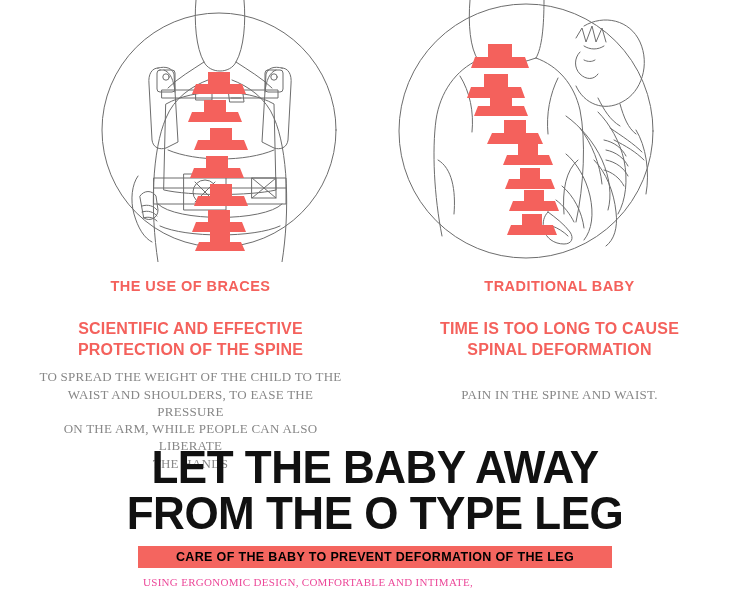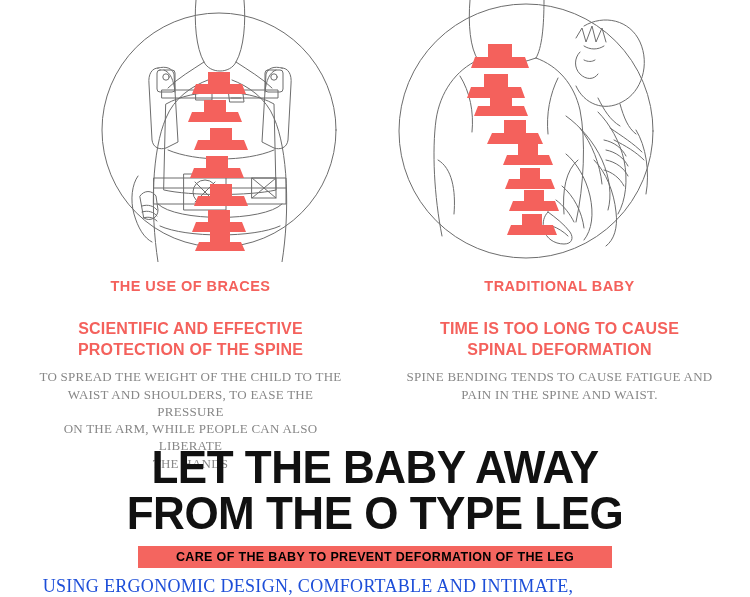--- a/index.html
+++ b/index.html
@@ -108,23 +108,23 @@
     box-sizing: border-box;
   }
 
   
   .footer-line {
     position: absolute;
     left: 0;
     top: 576px;
     width: 616px;
     text-align: center;
-    color: #1d4ed8;
+    color: #ec4899;
     font-family: "Liberation Serif", serif;
-    font-size: 18px;
+    font-size: 11px;
     letter-spacing: 0.3px;
   }
 </style>
 </head>
 <body>
 
 <div class="illus-row">
 
   <div class="illus illus-left">
     <svg width="240" height="262" viewBox="0 0 240 262" fill="none" xmlns="http://www.w3.org/2000/svg">
@@ -279,21 +279,21 @@
     </div>
   </div>
 
   <div class="col col-right">
     <div class="kicker">TRADITIONAL BABY</div>
     <div class="subhead">
       <span>TIME IS TOO LONG TO CAUSE</span><br>
       <span>SPINAL DEFORMATION</span>
     </div>
     <div class="body-copy">
-      <span>SPINE BENDING TENDS TO CAUSE FATIGUE AND</span><br>
+      <br>
       <span>PAIN IN THE SPINE AND WAIST.</span>
     </div>
   </div>
 </div>
 
 <div class="headline">
   <span class="headline-line">LET THE BABY AWAY</span>
   <span class="headline-line">FROM THE O TYPE LEG</span>
 </div>
 

